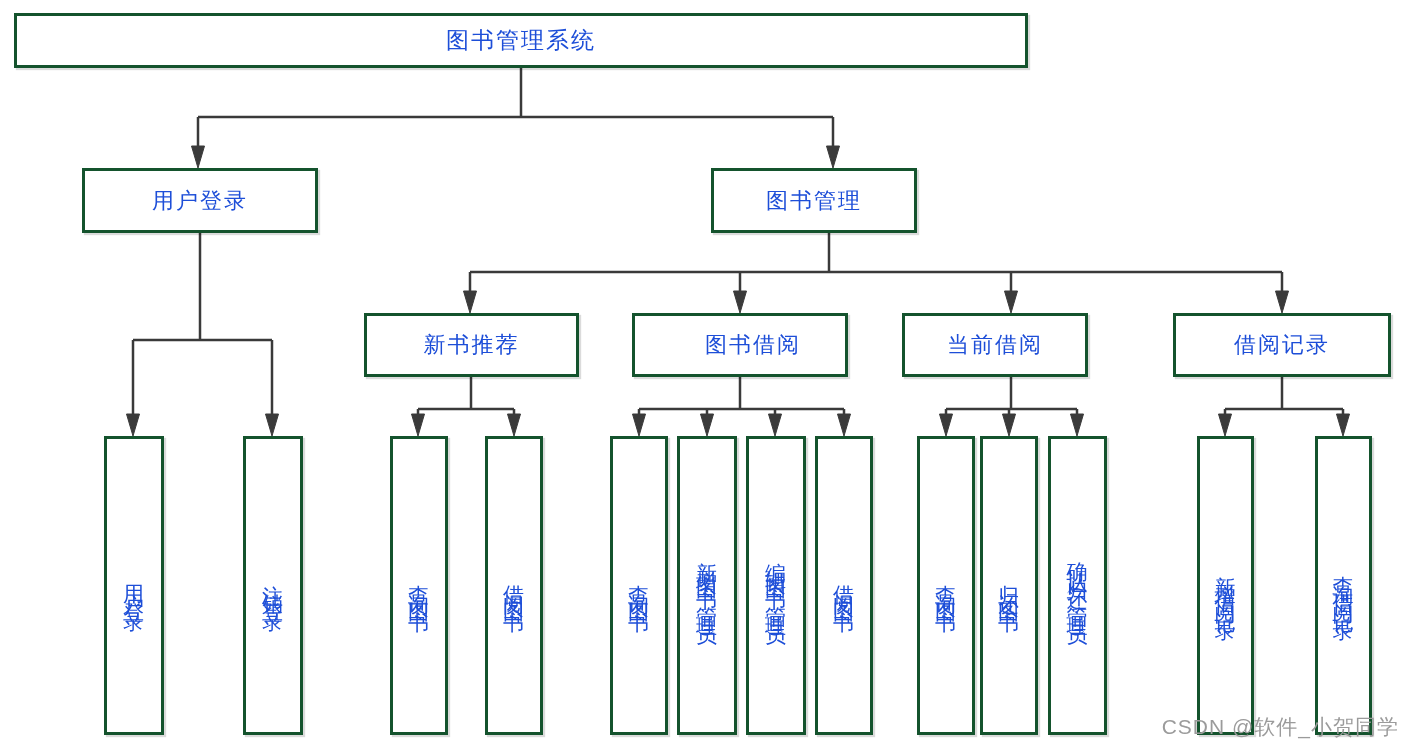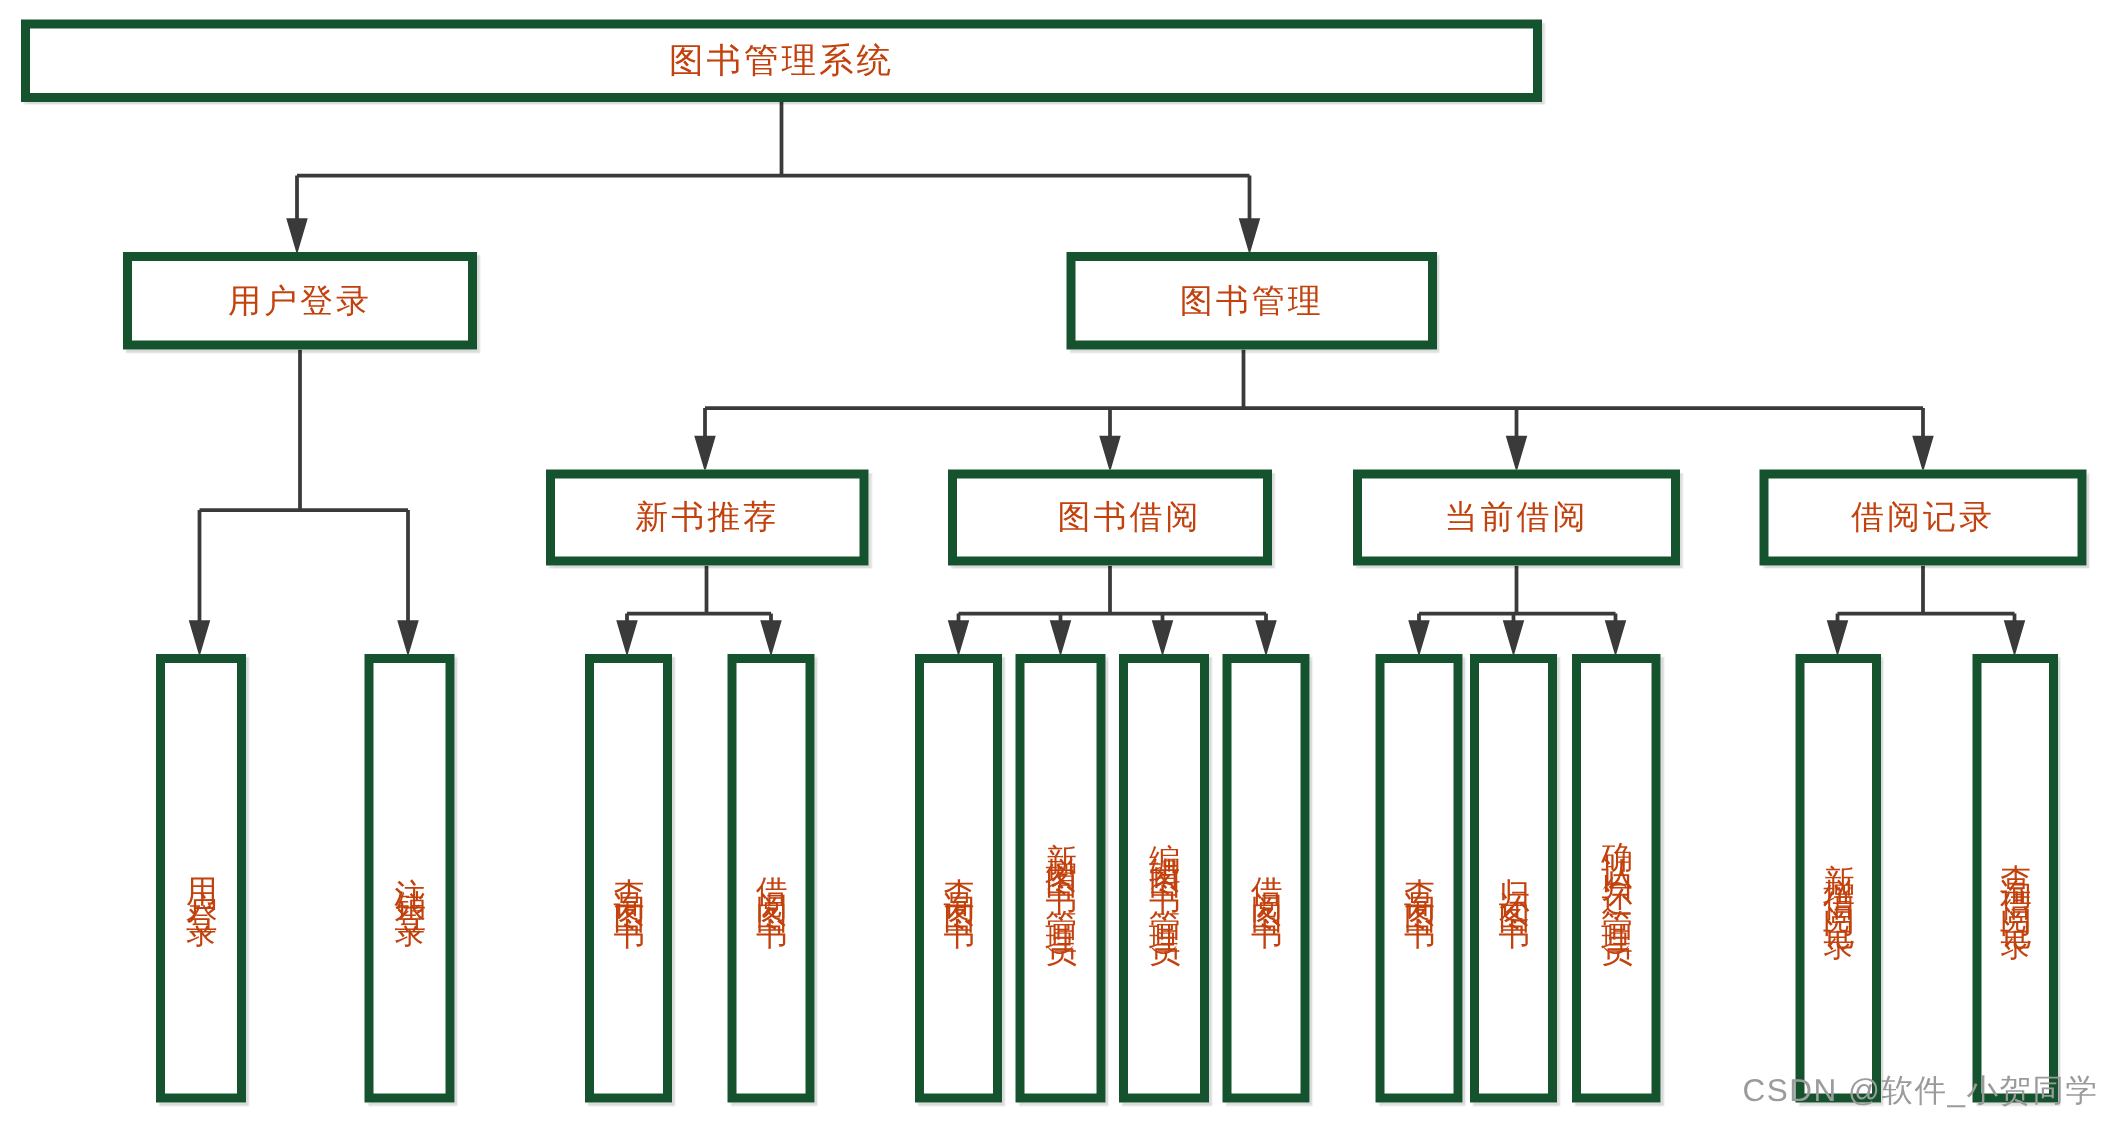--- a/index.html
+++ b/index.html
@@ -11,22 +11,22 @@
     font-family: "Liberation Sans", sans-serif;
     overflow: hidden;
   }
   #wires { position: absolute; left: 0; top: 0; width: 1405px; height: 747px; }
   #wires line { stroke: #3a3a3a; stroke-width: 2.5; }
   #wires polygon { fill: #3a3a3a; stroke: #3a3a3a; }
   .node {
     position: absolute;
     box-sizing: border-box;
     background: #ffffff;
-    border: 6px solid #14532d;
-    color: #c2410c;
+    border: 3px solid #14532d;
+    color: #1d4ed8;
     display: flex;
     align-items: center;
     justify-content: center;
     box-shadow: 2px 2px 1px rgba(0,0,0,0.14);
   }
   .h-label { font-size: 22px; letter-spacing: 2px; white-space: nowrap; }
   .root-node .h-label { font-size: 23px; }
   .v-label {
     writing-mode: vertical-rl;
     text-orientation: mixed;
@@ -127,31 +127,31 @@
     </g>
   </svg>
 
   <div class="node root-node" style="left:14px; top:13px; width:1014px; height:55px;">
     <span class="h-label">图书管理系统</span>
   </div>
 
   <div class="node" style="left:82px; top:168px; width:236px; height:65px;">
     <span class="h-label">用户登录</span>
   </div>
-  <div class="node" style="left:711px; top:168px; width:247px; height:65px;">
+  <div class="node" style="left:711px; top:168px; width:206px; height:65px;">
     <span class="h-label">图书管理</span>
   </div>
 
   <div class="node" style="left:364px; top:313px; width:215px; height:64px;align-items:center;">
     <span class="h-label">新书推荐</span>
   </div>
   <div class="node" style="left:632px; top:313px; width:216px; height:64px;padding-left:26px;">
     <span class="h-label">图书借阅</span>
   </div>
-  <div class="node" style="left:902px; top:313px; width:218px; height:64px;">
+  <div class="node" style="left:902px; top:313px; width:186px; height:64px;">
     <span class="h-label">当前借阅</span>
   </div>
   <div class="node" style="left:1173px; top:313px; width:218px; height:64px;">
     <span class="h-label">借阅记录</span>
   </div>
 
   <div class="node" style="left:104px; top:436px; width:60px; height:299px;">
     <span class="v-label">用户登录</span>
   </div>
   <div class="node" style="left:243px; top:436px; width:60px; height:299px;">

